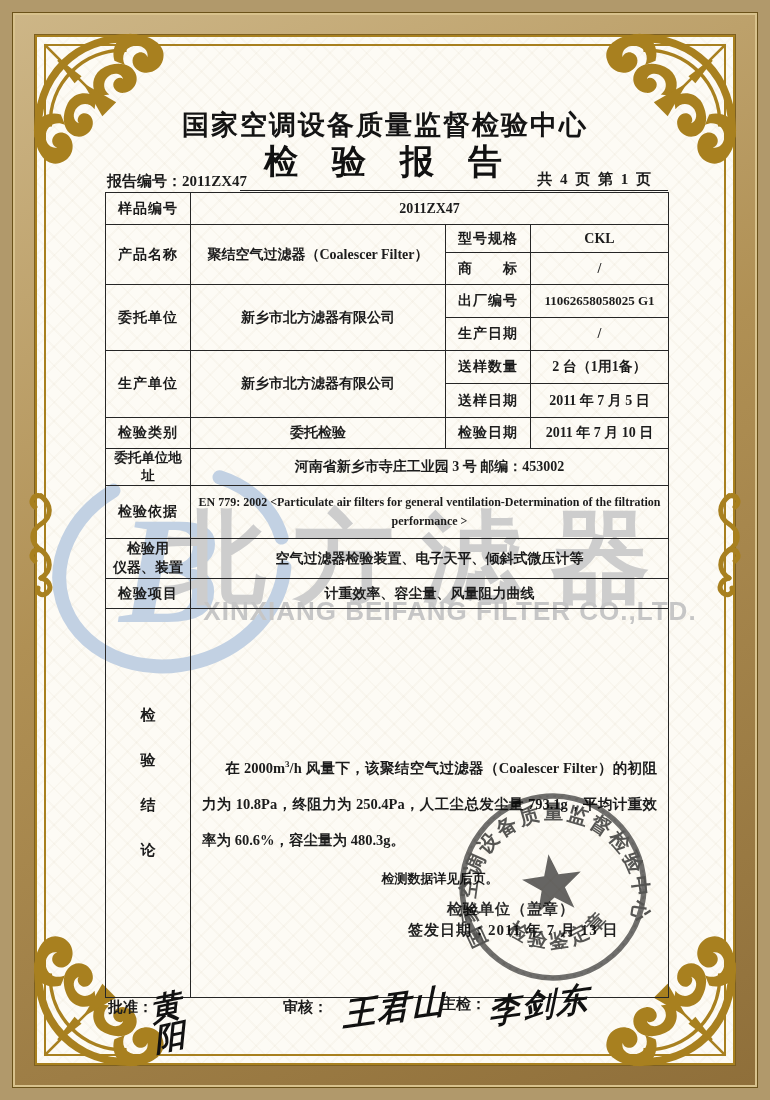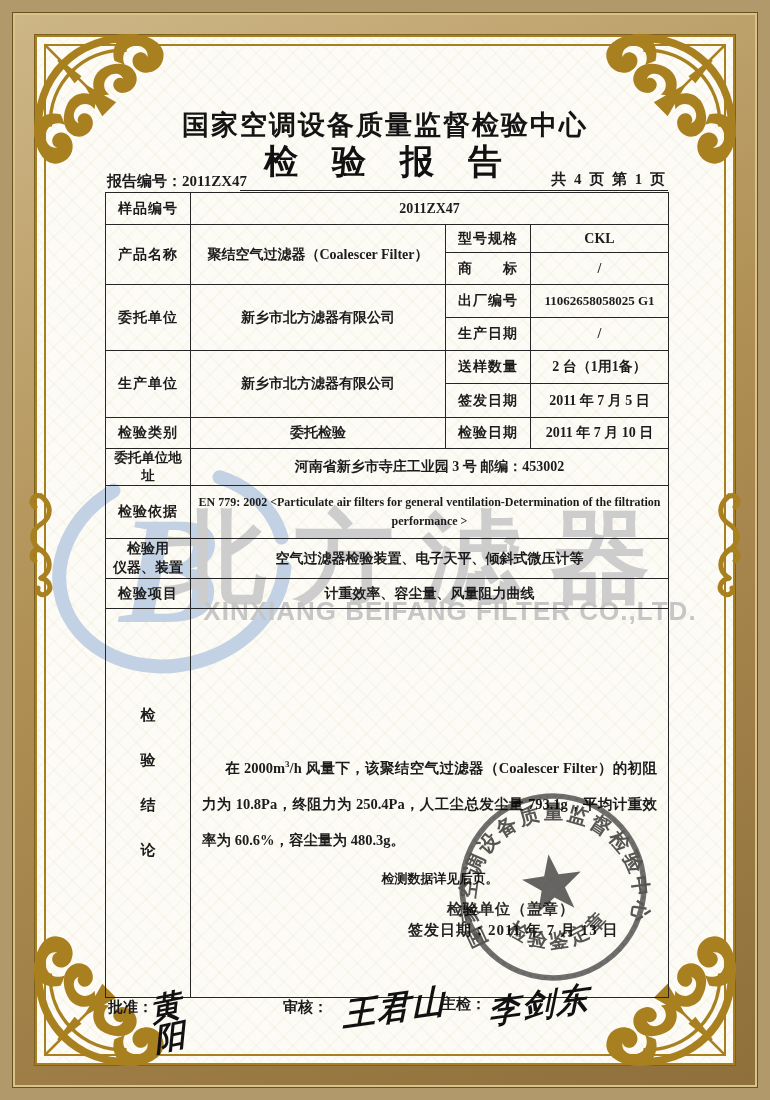--- a/index.html
+++ b/index.html
@@ -47,21 +47,21 @@
     font-family:"Liberation Sans","DejaVu Sans",sans-serif;
     font-size:27px;font-weight:bold;letter-spacing:2px;color:#141414;
   }
   .report-title{
     position:absolute;left:15px;top:139px;width:770px;text-align:center;
     font-family:"Liberation Sans","DejaVu Sans",sans-serif;
     font-size:34px;font-weight:bold;letter-spacing:34px;color:#111;
   }
   .report-line{position:absolute;left:105px;top:172px;width:563px;height:20px;font-size:15px;}
   .report-no{position:absolute;left:2px;top:0;font-weight:700;}
-  .page-count{position:absolute;right:1px;top:-2px;font-weight:700;letter-spacing:2px;}
+  .page-count{position:absolute;right:15px;top:-2px;font-weight:700;letter-spacing:2px;}
   .underline{position:absolute;left:135px;top:18px;width:428px;border-top:1.5px solid #222;}
 
   
   table.rpt{
     position:absolute;left:105px;top:192px;width:563px;height:798px;
     border-collapse:collapse;table-layout:fixed;
     font-size:14px;
   }
   table.rpt td{border:1px solid #262626;padding:0 3px;text-align:center;vertical-align:middle;}
   td.lab{font-weight:700;letter-spacing:1px;}
@@ -185,21 +185,21 @@
     <td class="lab">生产日期</td>
     <td class="val">/</td>
   </tr>
   <tr style="height:33px">
     <td class="lab" rowspan="2">生产单位</td>
     <td class="val" rowspan="2">新乡市北方滤器有限公司</td>
     <td class="lab">送样数量</td>
     <td class="val">2 台（1用1备）</td>
   </tr>
   <tr style="height:34px">
-    <td class="lab">签发日期</td>
+    <td class="lab">送样日期</td>
     <td class="val">2011 年 7 月 5 日</td>
   </tr>
   <tr style="height:31px">
     <td class="lab">检验类别</td>
     <td class="val">委托检验</td>
     <td class="lab">检验日期</td>
     <td class="val">2011 年 7 月 10 日</td>
   </tr>
   <tr style="height:30px">
     <td class="lab" style="letter-spacing:0;font-size:13.5px">委托单位地址</td>

